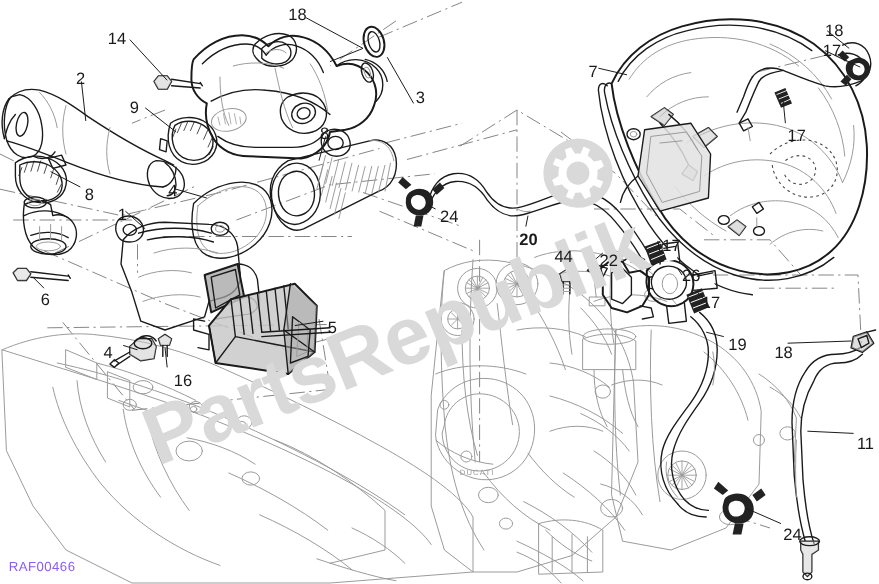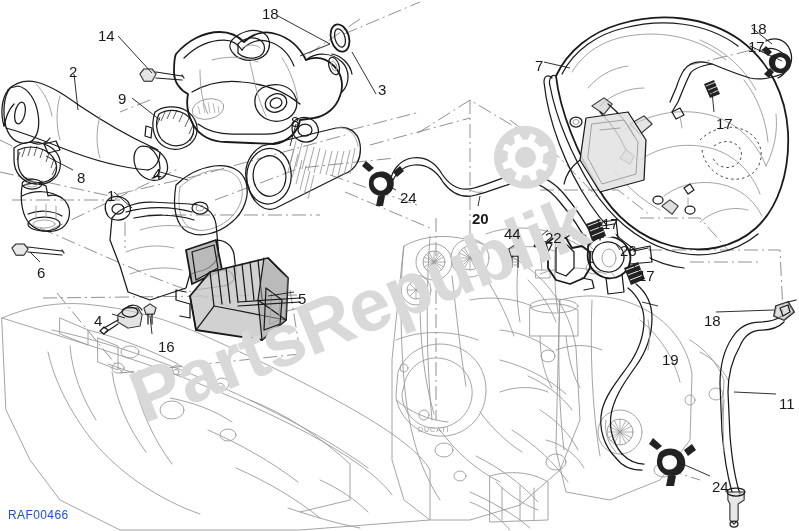--- a/index.html
+++ b/index.html
@@ -2,21 +2,21 @@
 <html><head>
 <meta charset="utf-8">
 <style>
   html,body{margin:0;padding:0;background:#ffffff;}
   body{font-family:"Liberation Sans",sans-serif;}
   #page{position:relative;width:799px;height:531px;background:#fff;overflow:hidden;}
   #diagram{position:absolute;left:0;top:0;width:799px;height:531px;}
   .callout{position:absolute;font-family:"Liberation Sans",sans-serif;font-size:15px;color:#1a1a1a;
            line-height:1;white-space:nowrap;user-select:none;}
   #partcode{position:absolute;left:8px;top:508px;font-family:"Liberation Sans",sans-serif;
-            font-size:12px;color:#1d4ed8;letter-spacing:.4px;}
+            font-size:12px;color:#8b5cf6;letter-spacing:.4px;}
   #watermark{position:absolute;left:0;top:0;width:799px;height:531px;pointer-events:none;}
   .wm-text{font-family:"Liberation Sans",sans-serif;font-weight:bold;font-size:74px;
            fill:#d9d9d9;letter-spacing:-1px;}
 </style>
 </head>
 <body>
 
 <div id="page">
 
   <svg id="diagram" viewBox="0 0 799 531">
@@ -686,21 +686,21 @@
       <div class="callout" style="left: 750px; top: 21px;">18</div>
       <div class="callout" style="left: 748px; top: 39px;">17</div>
       <div class="callout" style="left: 716px; top: 116px;">17</div>
       <div class="callout" style="left: 400px; top: 190px;">24</div>
       <div class="callout" style="left: 472px; top: 211px; font-weight: bold;">20</div>
       <div class="callout" style="left: 504px; top: 226px;">44</div>
       <div class="callout" style="left: 545px; top: 230px;">22</div>
       <div class="callout" style="left: 602px; top: 216px;">17</div>
       <div class="callout" style="left: 620px; top: 243px;">26</div>
       <div class="callout" style="left: 638px; top: 268px;">17</div>
-      <div class="callout" style="left: 662px; top: 306px; margin-top: 46px;">19</div>
+      <div class="callout" style="left: 662px; top: 306px;">19</div>
       <div class="callout" style="left: 704px; top: 313px;">18</div>
       <div class="callout" style="left: 779px; top: 396px; text-align: center;">11</div>
       <div class="callout" style="left: 712px; top: 479px;">24</div>
     </div>
 
   <div id="partcode">RAF00466</div>
 
 </div>
 
 </body></html>

